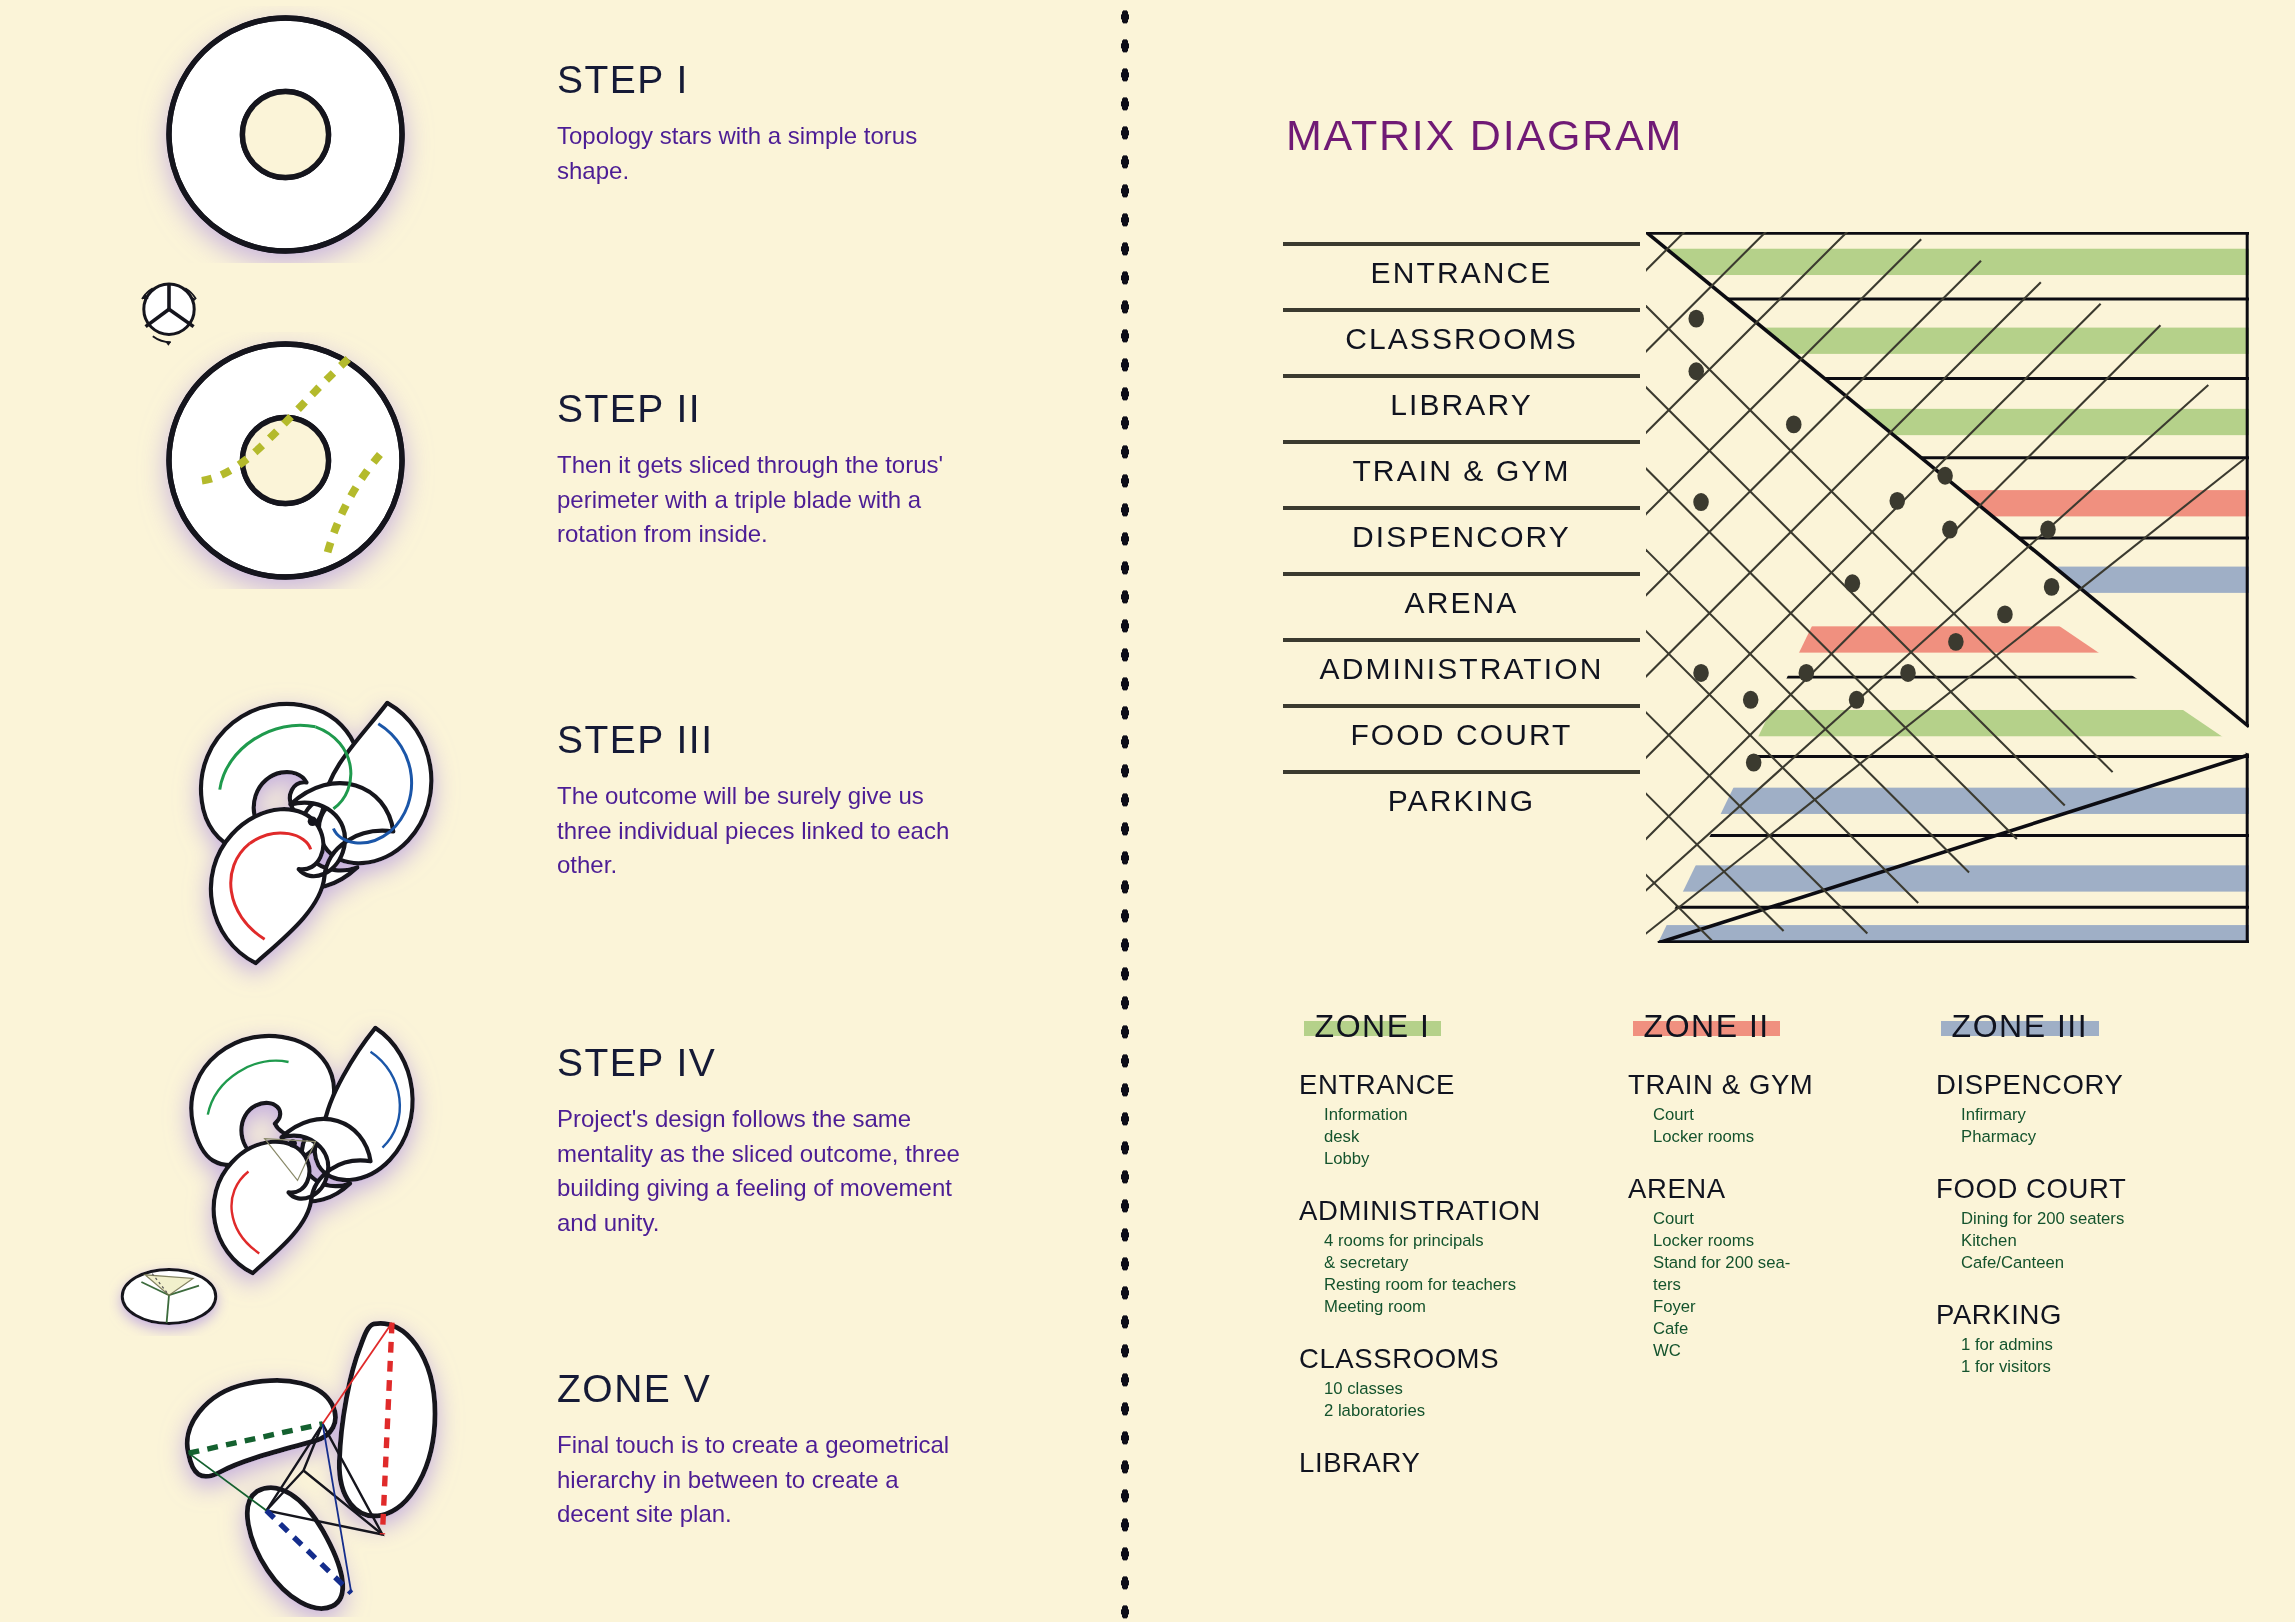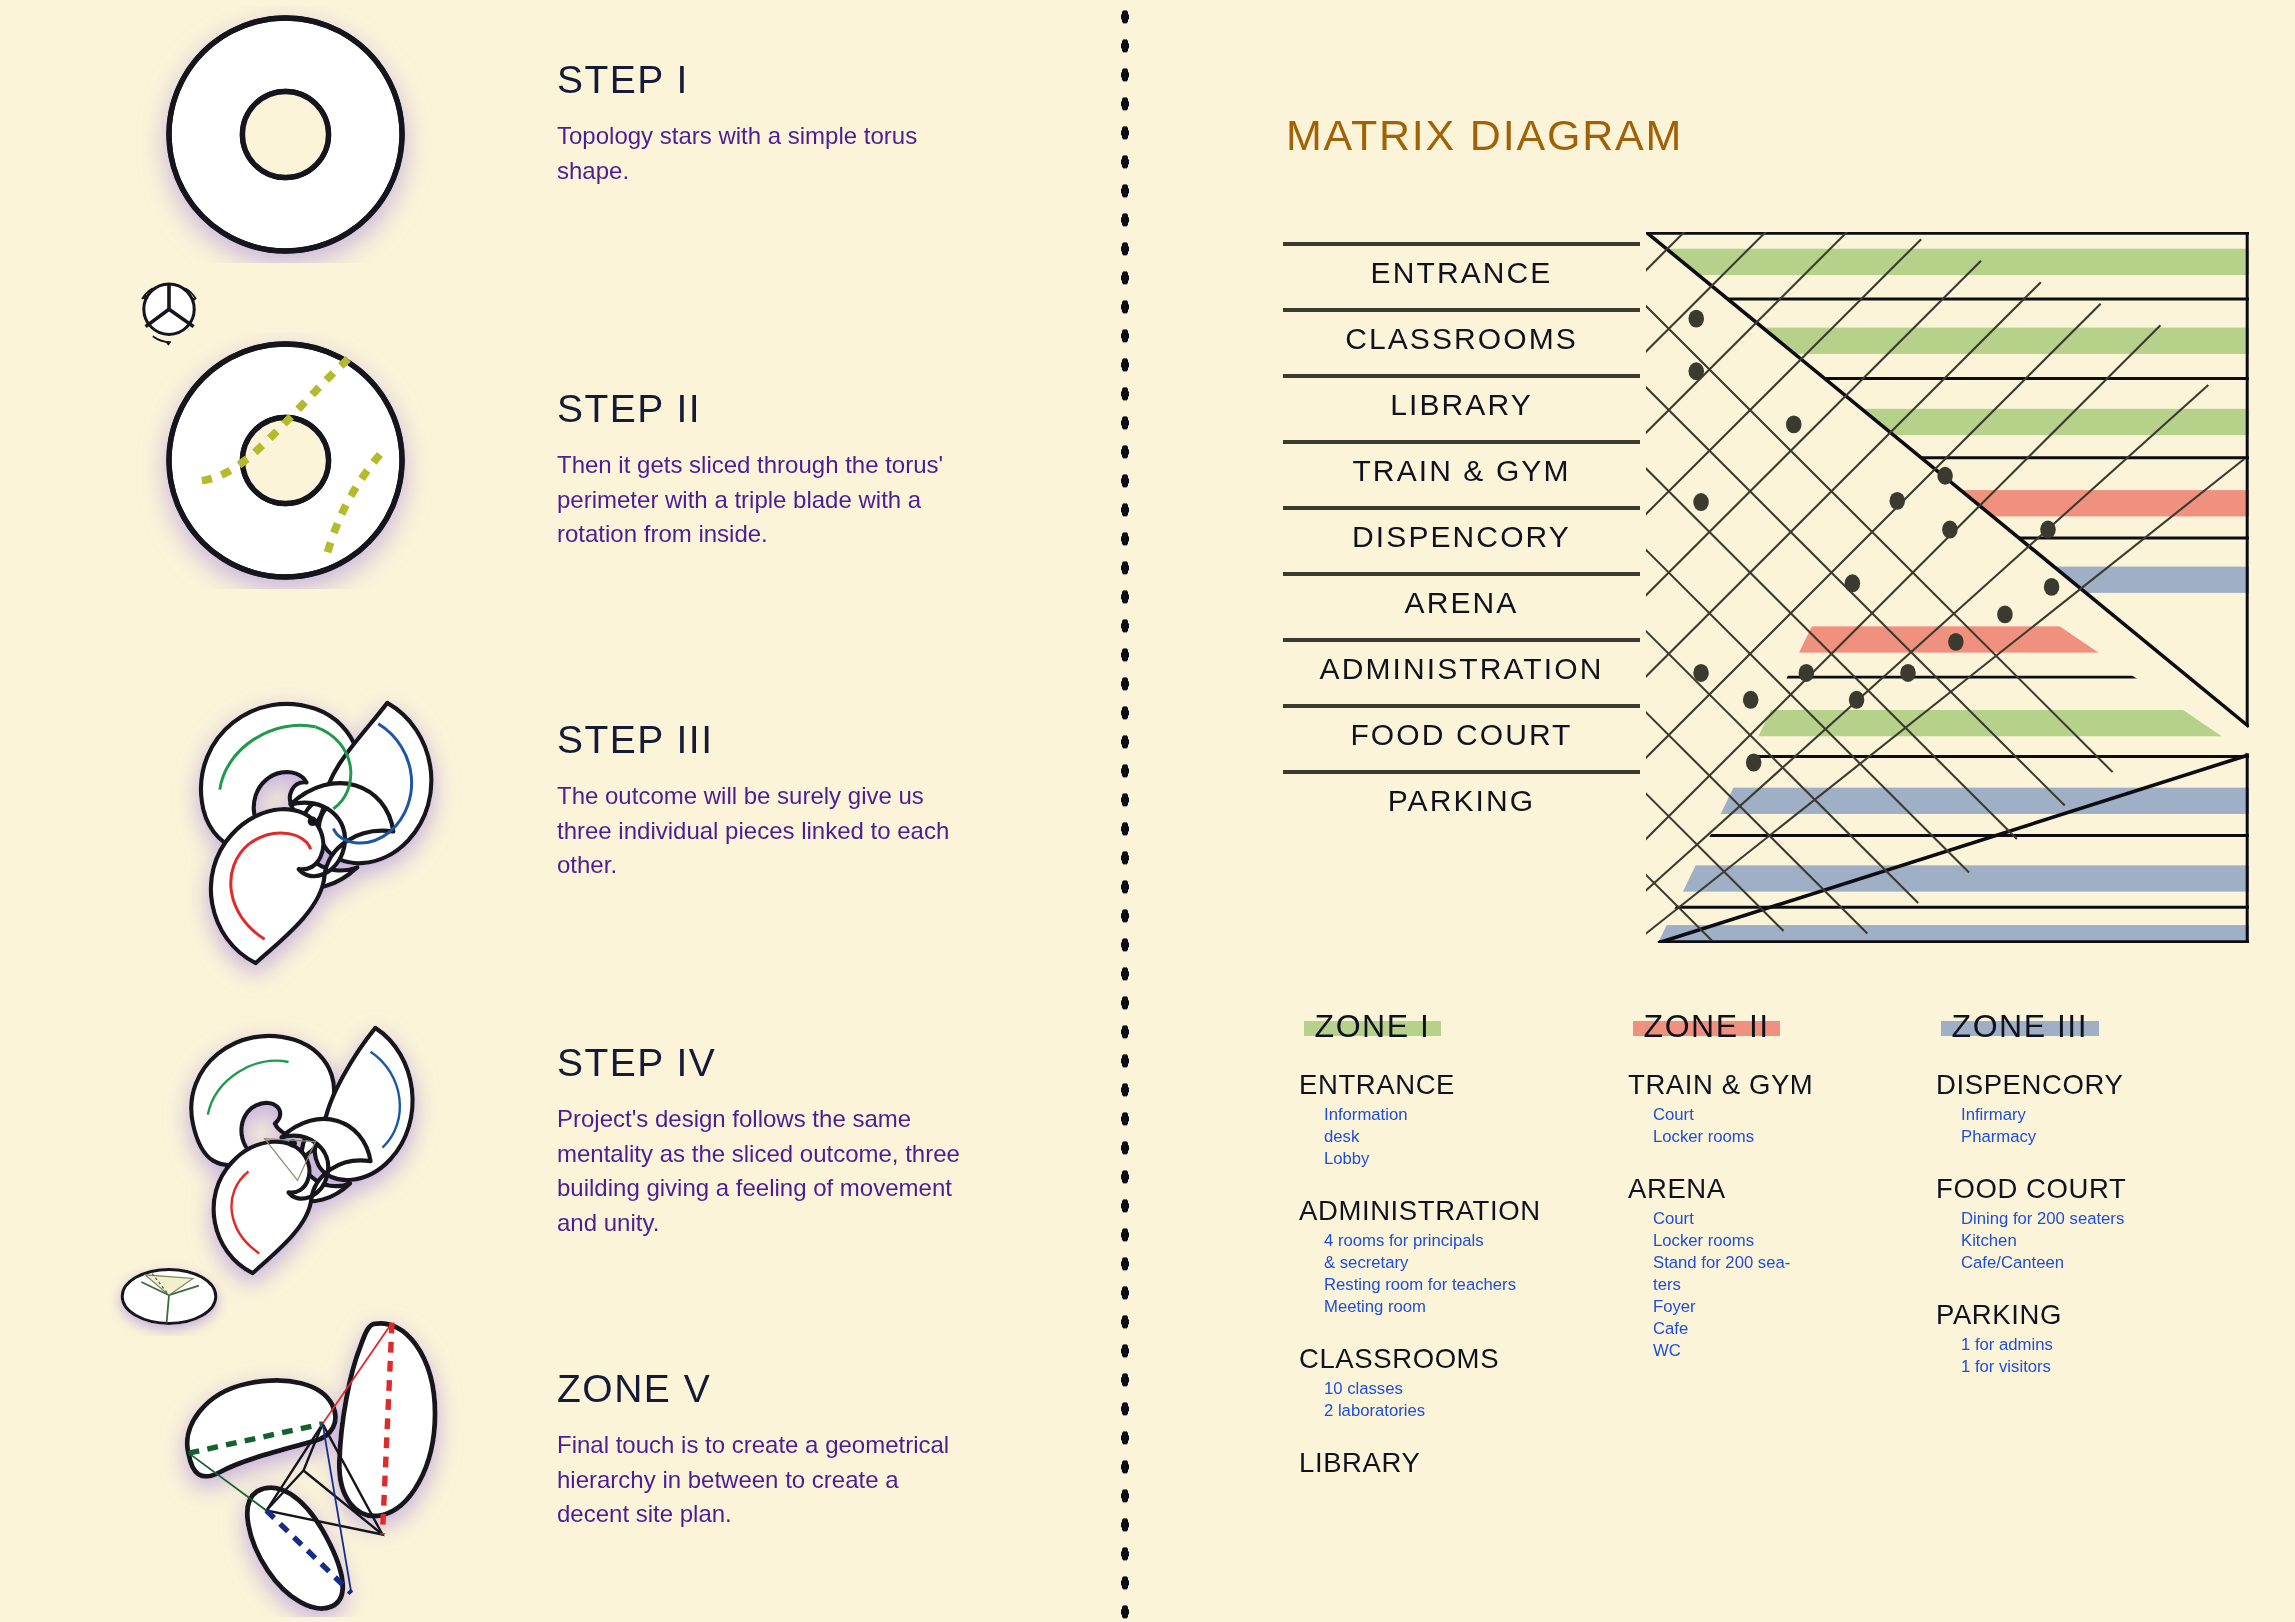--- a/index.html
+++ b/index.html
@@ -31,21 +31,21 @@
   .step-body{
     font-size:24px;line-height:1.44;color:#4c1d95;margin:0;
     max-width:418px;font-weight:400;
   }
   .fig{position:absolute;}
 
   
   .right{position:absolute;left:1132px;top:0;width:1163px;height:1623px;}
   .matrix-title{
     position:absolute;left:154px;top:111px;
-    font-size:43px;letter-spacing:1.8px;color:#a16207;font-weight:400;
+    font-size:43px;letter-spacing:1.8px;color:#701a75;font-weight:400;
   }
 
   
   .rowlabels{position:absolute;left:151px;top:242px;width:357px;}
   .rowlabel{position:relative;height:66px;}
   .rowlabel .bar{
     position:absolute;left:0;top:0;width:100%;height:4.2px;background:#3b3a2f;
   }
   .rowlabel .bar.last{top:62px;}
   .rowlabel .txt{
@@ -67,21 +67,21 @@
   }
   .zonehead .hl{
     position:absolute;left:-7.2px;right:-7.2px;top:10.8px;height:15.5px;z-index:0;
   }
   .zonehead span.lbl{position:relative;z-index:1;}
   .grpname{
     font-size:27.5px;letter-spacing:0.6px;color:#10131f;
     margin:27.5px 0 3.6px 0;line-height:1.05;
   }
   .grpitems{margin:0 0 0 25px;}
-  .grpitem{font-size:16.7px;line-height:1.32;color:#1d4ed8;}
+  .grpitem{font-size:16.7px;line-height:1.32;color:#14532d;}
 </style>
 </head>
 <body>
 
 <div class="page">
 
   <div class="left">
 
     <svg class="fig" style="left:90px;top:6px;width:299px;height:257px" viewBox="0 0 500 430">
       <defs>

